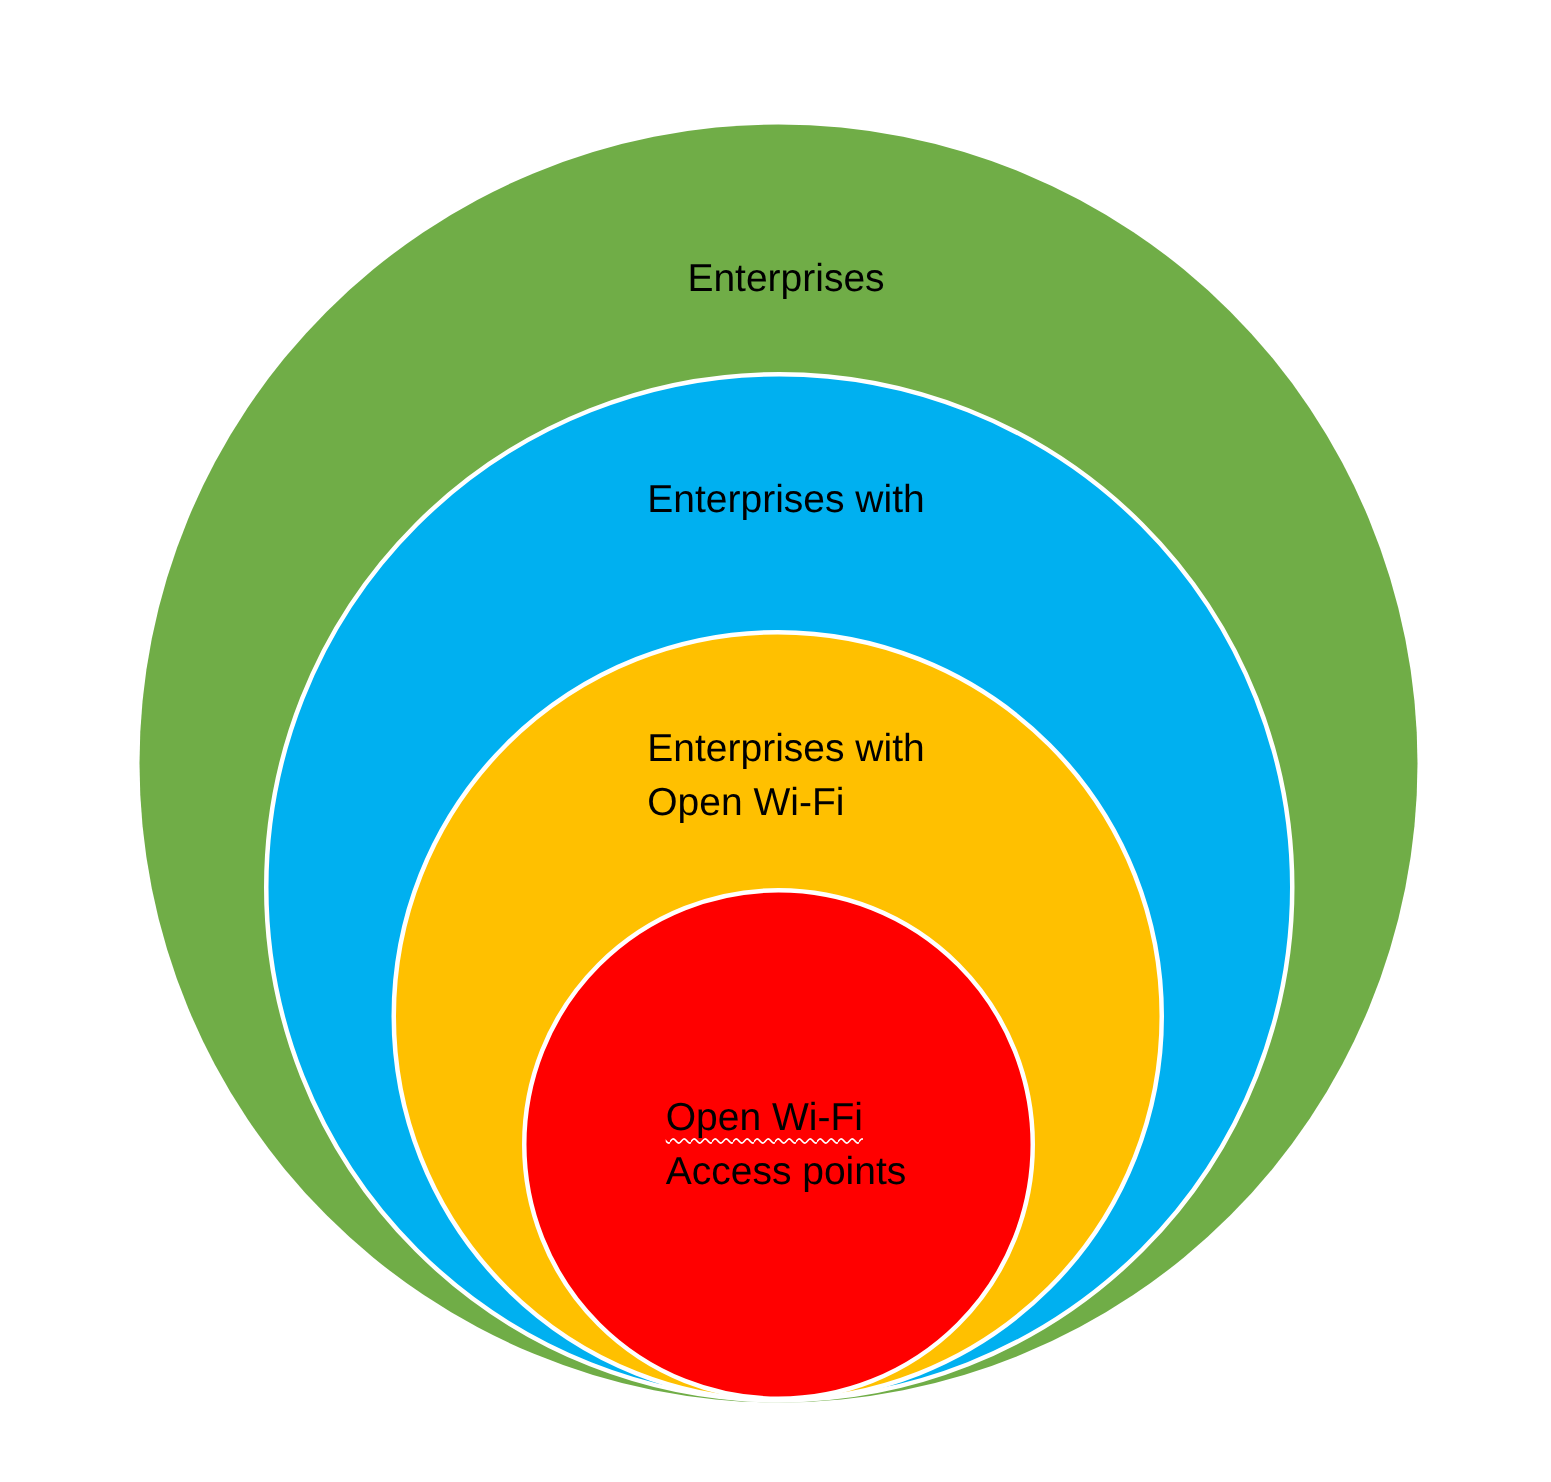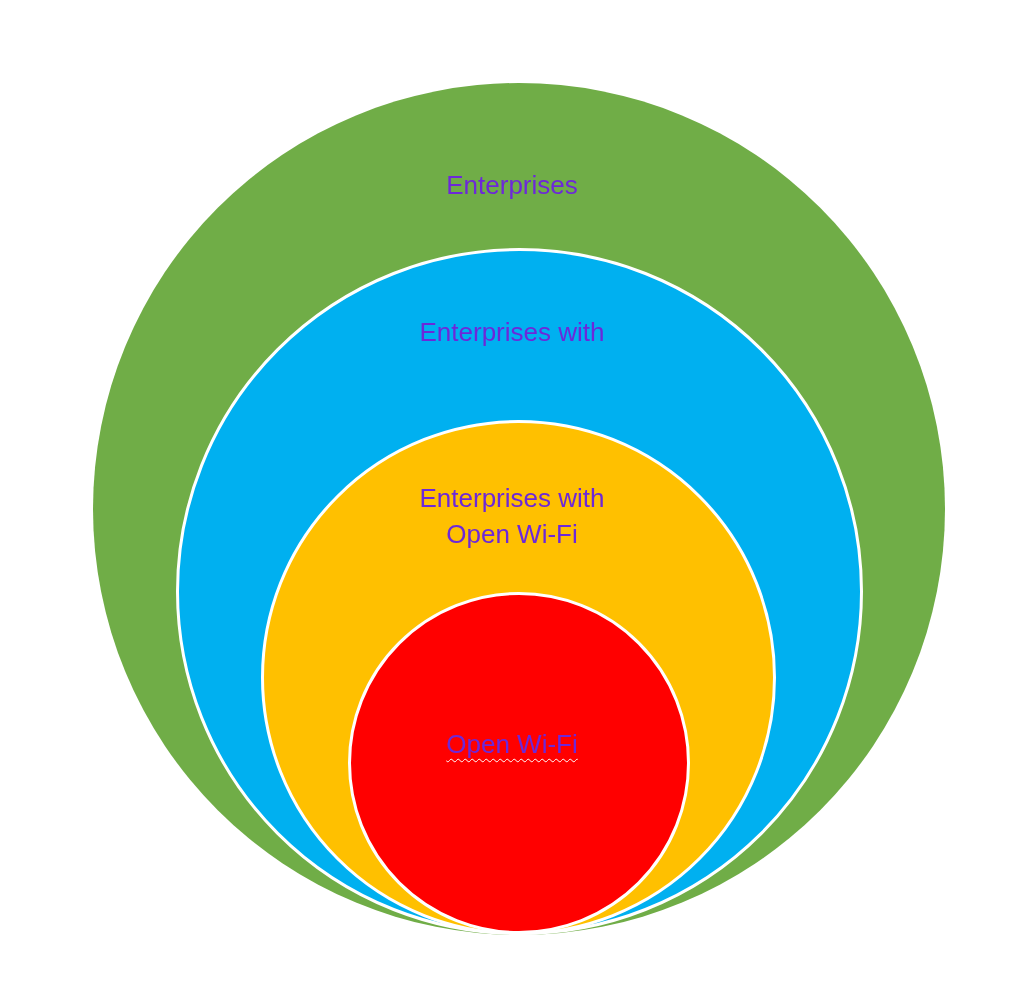--- a/index.html
+++ b/index.html
@@ -20,24 +20,24 @@
     border: 3px solid #ffffff;
   }
   
   .ring-0 { left: 93px;  top: 83px;  width: 852px; height: 852px; border: none; }
   .ring-1 { left: 176px; top: 248px; width: 687px; height: 687px; }
   .ring-2 { left: 261px; top: 420px; width: 515px; height: 515px; }
   .ring-3 { left: 348px; top: 592px; width: 342px; height: 342px; }
 
   .label {
     position: absolute;
-    left: 512px;
+    left: 524px;
     transform: translateX(-50%);
-    text-align: center;
-    color: #6d28d9;
+    text-align: left;
+    color: #000000;
     font-size: 26px;
     line-height: 36px;
     white-space: nowrap;
   }
   .label-0 { top: 167px; }
   .label-1 { top: 314px; }
   .label-2 { top: 480px; }
   .label-3 { top: 726px; }
 
   .squiggle {
@@ -71,15 +71,16 @@
 
   <div class="label label-2">
     <div>Enterprises with</div>
     <div>Open Wi-Fi</div>
   </div>
 
   <div class="label label-3">
     <div>
       <span class="squiggle">Open Wi-Fi</span>
     </div>
+    <div>Access points</div>
   </div>
 
 </div>
 
 </body></html>

